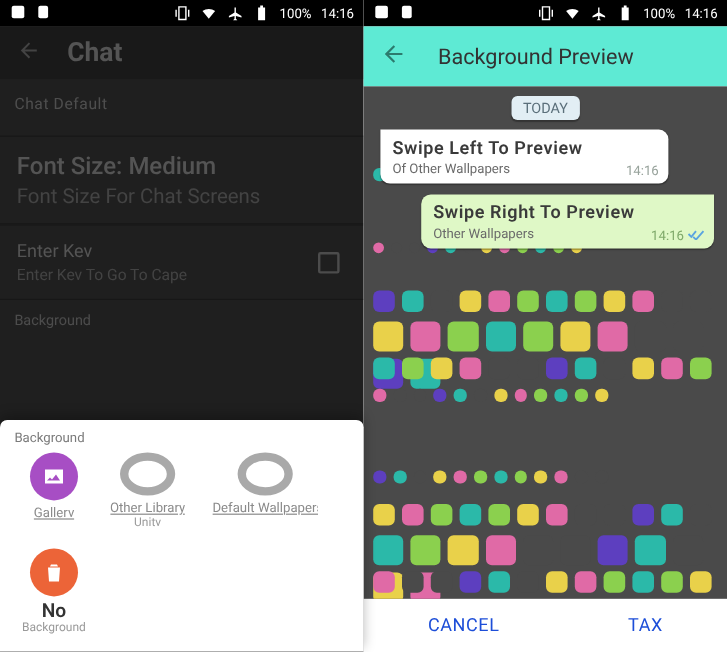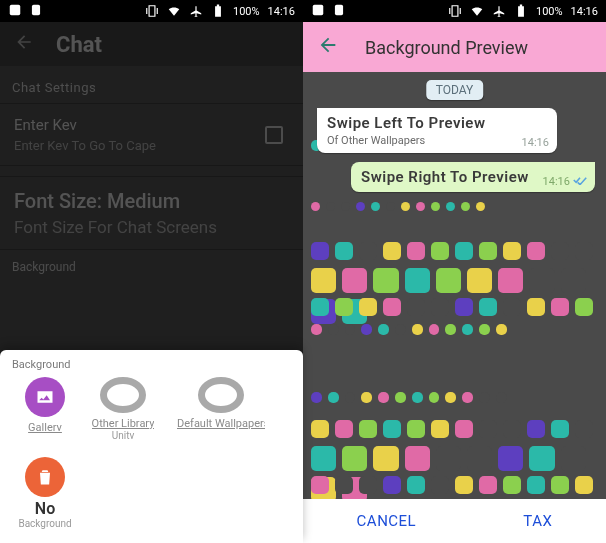--- a/index.html
+++ b/index.html
@@ -39,21 +39,21 @@
   .sheet .cell .lbl { color: #8a8a8a; font-size: 11px; margin-top: 4px; text-align: center; max-width: 88px; overflow: hidden; white-space: nowrap; text-decoration: underline; }
   .sheet .cell .sub { color: #9a9a9a; font-size: 10px; }
   .circ { width: 40px; height: 40px; border-radius: 50%; display: flex; align-items: center; justify-content: center; }
   .circ.purple { background: #a74ec4; }
   .circ.orange { background: #ec6438; }
   .circ svg { width: 20px; height: 20px; fill: #fff; }
   .ring { width: 46px; height: 36px; border: 7px solid #a9a9a9; border-radius: 50%; background: #fff; }
   .no { color: #333; font-size: 16px; font-weight: 600; margin-top: 2px; }
 
   
-  .right .appbar { height: 50px; background: #f9a8d4; display: flex; align-items: center; padding: 0 14px; gap: 26px; box-shadow: 0 1px 3px rgba(0,0,0,.15); }
+  .right .appbar { height: 50px; background: #5eead4; display: flex; align-items: center; padding: 0 14px; gap: 26px; box-shadow: 0 1px 3px rgba(0,0,0,.15); }
   .right .appbar .back svg { width: 22px; height: 22px; fill: #2c7b6e; }
   .right .appbar .title { color: #333; font-size: 18px; }
   .right .preview { position: relative; background: #4a4a4a; height: 427px; overflow: hidden; }
   .wallpaper { position: absolute; inset: 0; }
   .wprow { position: absolute; left: 0; right: 0; display: flex; flex-wrap: wrap; gap: 6px; padding-left: 8px; }
   .sq { width: 18px; height: 18px; border-radius: 5px; }
   .datepill { position: absolute; left: 50%; transform: translateX(-50%); top: 8px; background: #e2eef4; color: #5b6f7a; font-size: 12px; padding: 3px 10px; border-radius: 5px; box-shadow: 0 1px 1px rgba(0,0,0,.3); z-index: 2; }
   .bubble { position: absolute; border-radius: 8px; padding: 6px 10px; box-shadow: 0 1px 1px rgba(0,0,0,.3); z-index: 2; }
   .bubble.in { background: #fff; left: 14px; top: 36px; width: 240px; border-top-left-radius: 0; }
   .bubble.out { background: #dff8c6; left: 48px; top: 90px; width: 244px; border-top-right-radius: 0; }
@@ -98,33 +98,33 @@
       </div>
     </div>
 
     <div class="appbar">
       <span class="back"><svg viewBox="0 0 24 24">
             <path d="M20 11H7.8l5.6-5.6L12 4l-8 8 8 8 1.4-1.4L7.8 13H20z"></path>
           </svg></span>
       <span class="title">Chat</span>
     </div>
 
-    <div class="section-hdr">Chat Settings</div>
+    <div class="section-hdr">Chat Default</div>
+
+    <div class="row fs" style="margin-top:10px;">
+      <div class="t1">Font Size: Medium</div>
+      <div class="t2">Font Size For Chat Screens</div>
+    </div>
 
     <div class="row checkrow">
       <div>
         <div class="t1">Enter Kev</div>
         <div class="t2">Enter Kev To Go To Cape</div>
       </div>
       <div class="checkbox"></div>
-    </div>
-
-    <div class="row fs" style="margin-top:10px;">
-      <div class="t1">Font Size: Medium</div>
-      <div class="t2">Font Size For Chat Screens</div>
     </div>
 
     <div class="bg-label">Background</div>
 
     <div class="overlay"></div>
 
     <div class="sheet">
       <div class="sheet-title">Background</div>
       <div class="grid">
         <div class="cell" style="width:70px;">
@@ -336,20 +336,21 @@
           </div>
         </div>
       <div class="datepill">TODAY</div>
       <div class="bubble in">
         <div class="bt1">Swipe Left To Preview</div>
         <div class="bt2">Of Other Wallpapers</div>
         <div class="time">14:16</div>
       </div>
       <div class="bubble out">
         <div class="bt1">Swipe Right To Preview</div>
+        <div class="bt2">Other Wallpapers</div>
         <div class="time">
           <span>14:16</span>
           <span class="ticks"><svg viewBox="0 0 18 12">
                 <path d="M1 6l3 3L9 3M6 9l3 3 8-9" stroke="#5aa4e0" stroke-width="2" fill="none"></path>
               </svg></span>
         </div>
       </div>
     </div>
 
     <div class="actions">

